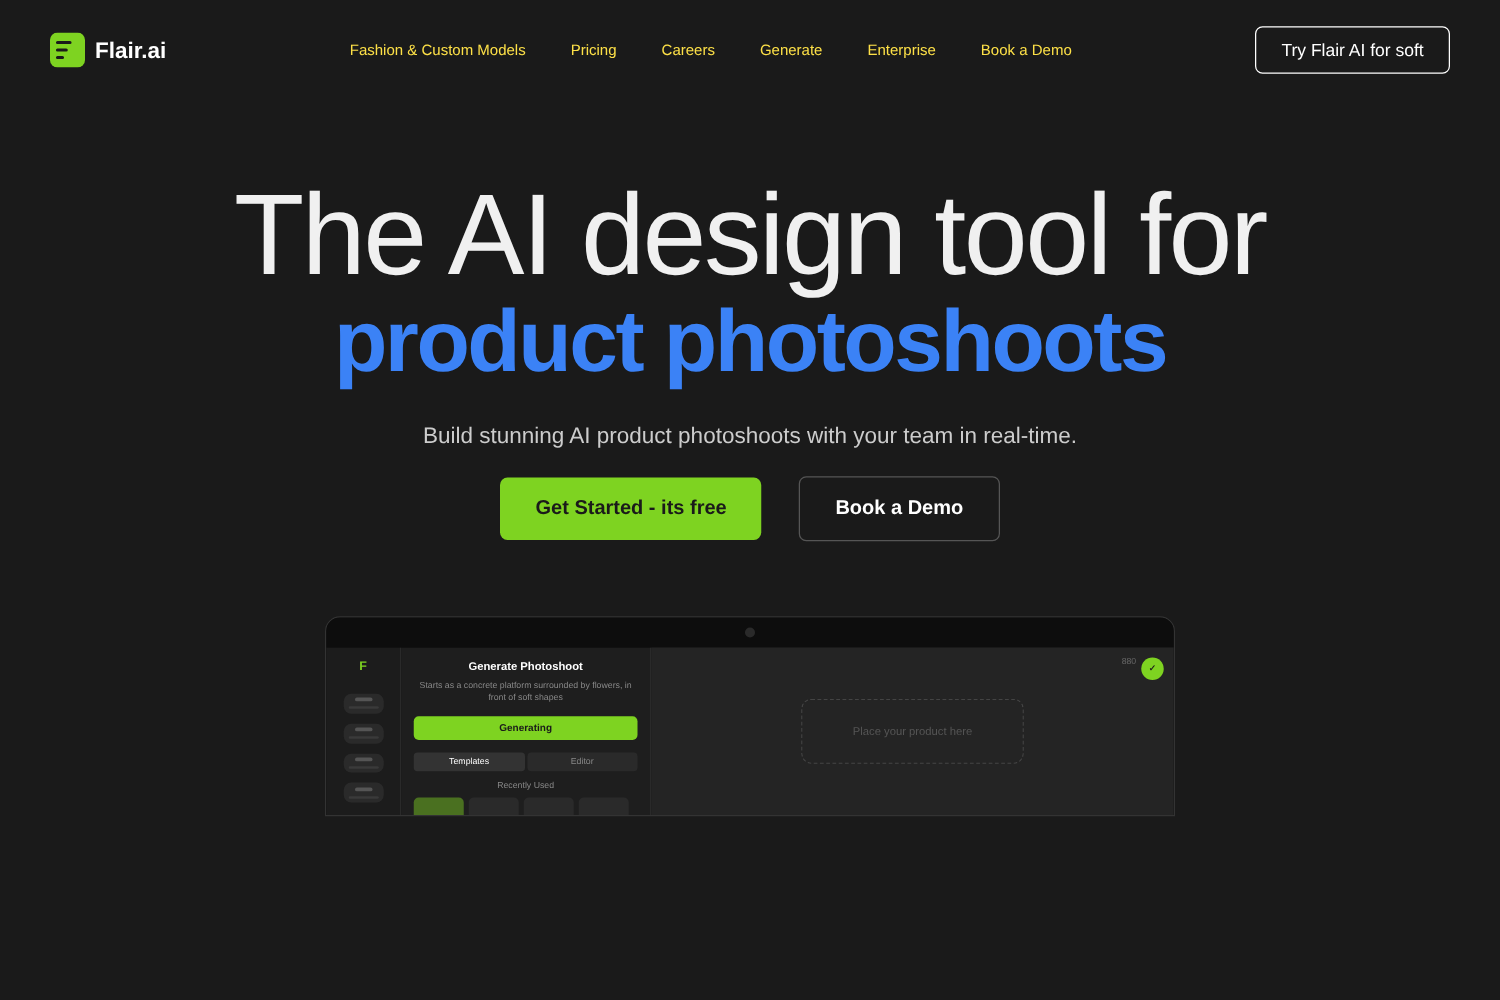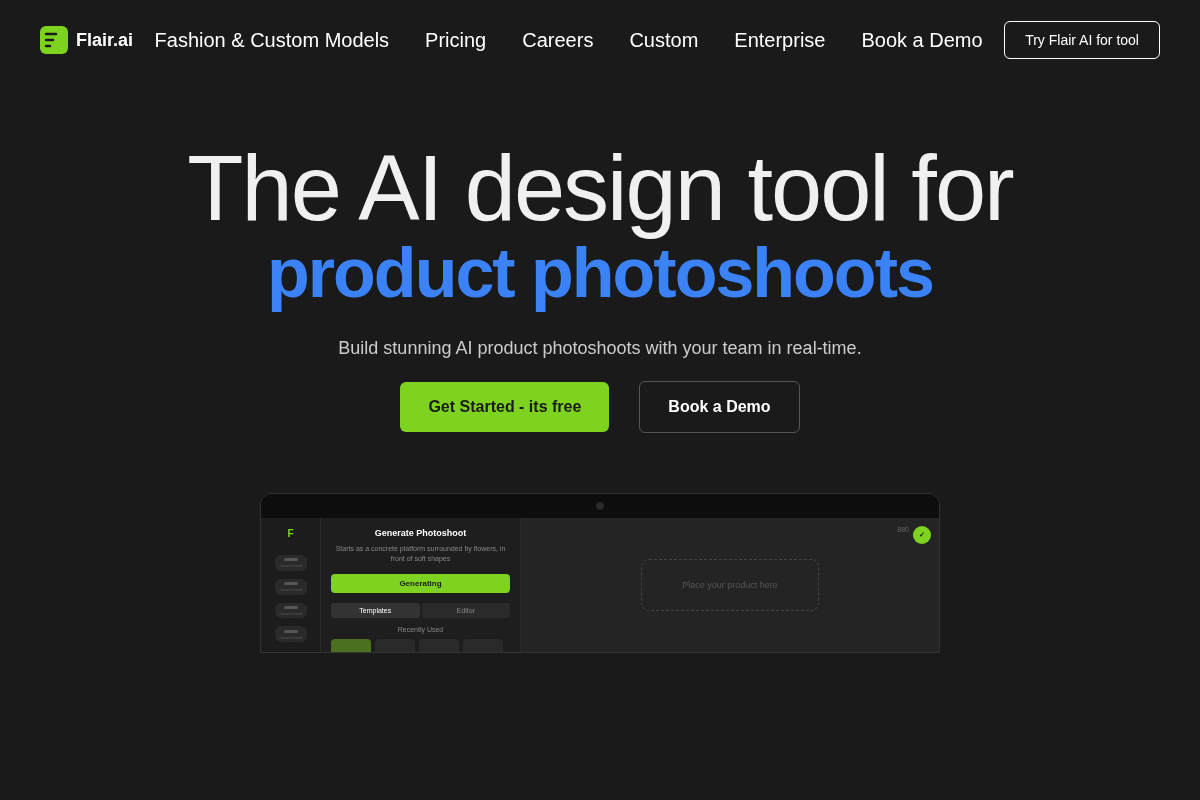--- a/index.html
+++ b/index.html
@@ -52,22 +52,22 @@
 
     .nav-links {
       display: flex;
       align-items: center;
       gap: 36px;
       list-style: none;
     }
 
     .nav-links li a {
       text-decoration: none;
-      color: #ffffff;
-      font-size: 20px;
+      color: #fde047;
+      font-size: 12px;
       font-weight: 400;
       white-space: nowrap;
       transition: color 0.2s;
     }
 
     .nav-cta {
       background-color: transparent;
       border: 1.5px solid #ffffff;
       color: #ffffff;
       padding: 10px 20px;
@@ -366,26 +366,26 @@
       <rect width="28" height="28" rx="6" fill="#7ed321"></rect>
       <path d="M6 8h10M6 14h7M6 20h4" stroke="#1a1a1a" stroke-width="2.5" stroke-linecap="round"></path>
     </svg>
     <span class="nav-logo-text">Flair.ai</span>
   </a>
 
   <ul class="nav-links">
     <li><a href="#">Fashion &amp; Custom Models</a></li>
     <li><a href="#">Pricing</a></li>
     <li><a href="#">Careers</a></li>
-    <li><a href="#">Custom</a></li>
+    <li><a href="#">Generate</a></li>
     <li><a href="#">Enterprise</a></li>
     <li><a href="#">Book a Demo</a></li>
   </ul>
 
-  <button class="nav-cta">Try Flair AI  for tool</button>
+  <button class="nav-cta">Try Flair AI  for soft</button>
 </nav>
 
 <section class="hero">
   <h1>
     <div class="hero-title-line1">The AI design tool for</div>
     <div class="hero-title-line2">product photoshoots</div>
   </h1>
 
   <p class="hero-subtitle">Build stunning AI product photoshoots with your team in real-time.</p>
 

